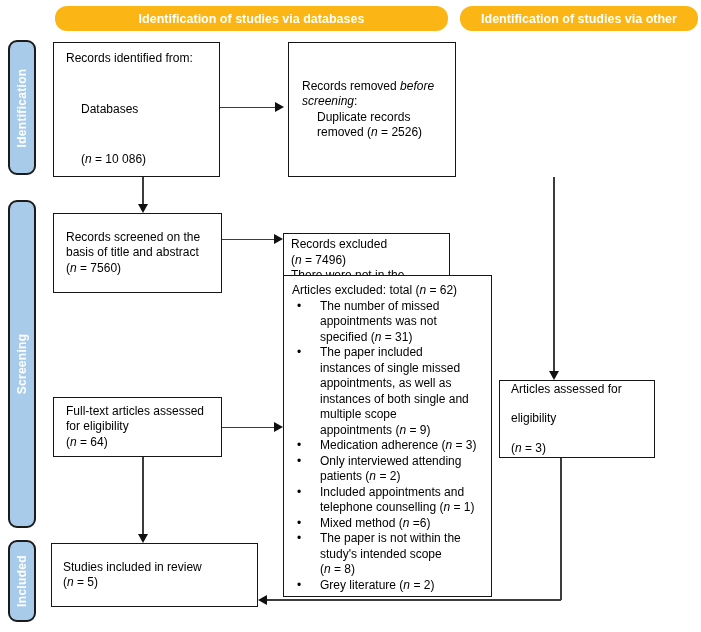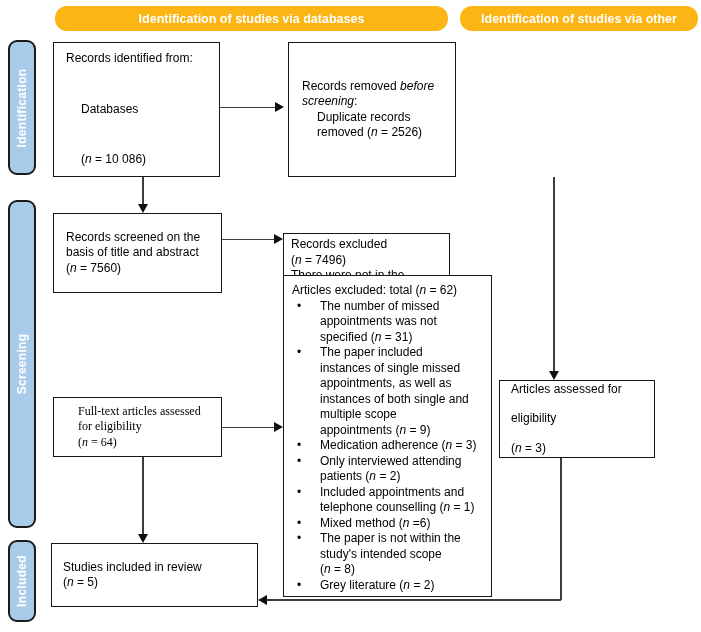--- a/index.html
+++ b/index.html
@@ -143,21 +143,21 @@
         </div>
         <div class="bullet">
           <div class="bdot">•</div>
           <div class="btext">
             <div class="tline">Grey literature (<i>n</i> = 2)</div>
           </div>
         </div>
       </div>
   </div>
 
-  <div class="box center" style="left:53px;top:397px;width:169px;height:60px;padding-left:24px;font-family:Liberation Serif, serif;">
+  <div class="box center" style="left:53px;top:397px;width:169px;height:60px;padding-left:12px;">
       <div class="tline">Full-text articles assessed</div>
       <div class="tline">for eligibility</div>
       <div class="tline">(<i>n</i> = 64)</div>
     </div>
 
   <div class="box center" style="left:499px;top:380px;width:156px;height:78px;padding-left:11px;gap:14px;">
       <div class="tline">Articles assessed for</div>
       <div class="tline">eligibility</div>
       <div class="tline">(<i>n</i> = 3)</div>
     </div>

